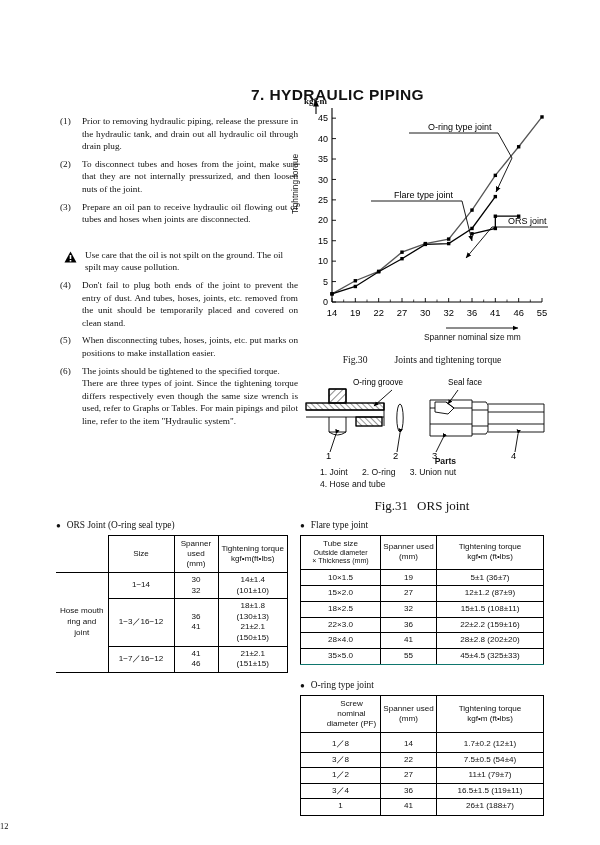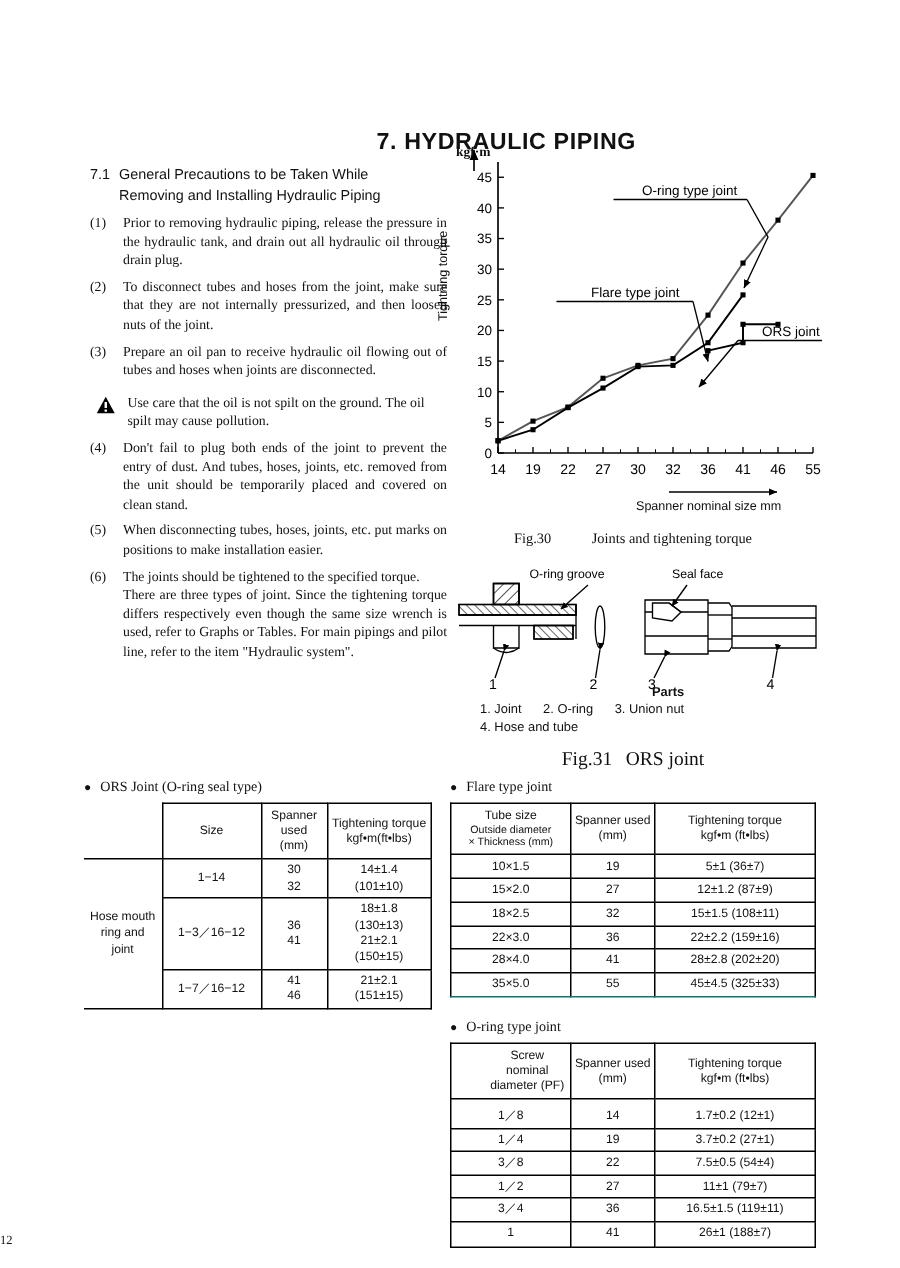--- a/index.html
+++ b/index.html
@@ -37,21 +37,21 @@
 
   .para{
     display:flex; gap:5px;
     font-size:9.2px; line-height:12.6px;
     margin-top:5px;
   }
   .para .mark{ width:17px; flex:0 0 17px; text-align:left; }
   .para .body{ flex:1 1 auto; text-align:justify; text-justify:inter-word; }
 
   .warn{
-    display:flex; gap:7px; margin-top:9px; margin-bottom:4px;
+    display:flex; gap:7px; margin-top:23px; margin-bottom:4px;
     font-size:9.2px; line-height:12.6px;
     padding-left:4px;
     justify-content:center;
   }
   .warn .tri{ flex:0 0 14px; padding-top:2px; }
   .warn .body{ flex:1 1 auto; }
 
   .subp{
     font-size:9.2px; line-height:12.6px; text-align:justify;
     margin-left:22px;
@@ -162,27 +162,20 @@
 </style>
 </head>
 <body>
 
 <div class="page">
 
   <div class="chapter-title">7.  HYDRAULIC PIPING</div>
 
   <div class="left-col">
 
-    <div class="sec-head">
-      <span class="num">7.1</span>
-      <span class="txt">
-        <span>General Precautions to be Taken While</span><br>
-        <span>Removing and Installing Hydraulic Piping</span>
-      </span>
-    </div>
 
     <div class="para">
       <span class="mark">(1)</span>
       <span class="body">Prior to removing hydraulic piping, release the pressure in the hydraulic tank, and drain out all hydraulic oil through drain plug.</span>
     </div>
     <div class="para">
       <span class="mark">(2)</span>
       <span class="body">To disconnect tubes and hoses from the joint, make sure that they are not internally pressurized, and then loosen nuts of the joint.</span>
     </div>
     <div class="para">
@@ -533,25 +526,20 @@
           </th>
         </tr>
       </thead>
       <tbody>
         <tr>
             <td>1／8</td>
             <td>14</td>
             <td>1.7±0.2 (12±1)</td>
           </tr>
         <tr>
-            <td>1／4</td>
-            <td>19</td>
-            <td>3.7±0.2 (27±1)</td>
-          </tr>
-        <tr>
             <td>3／8</td>
             <td>22</td>
             <td>7.5±0.5 (54±4)</td>
           </tr>
         <tr>
             <td>1／2</td>
             <td>27</td>
             <td>11±1 (79±7)</td>
           </tr>
         <tr>

